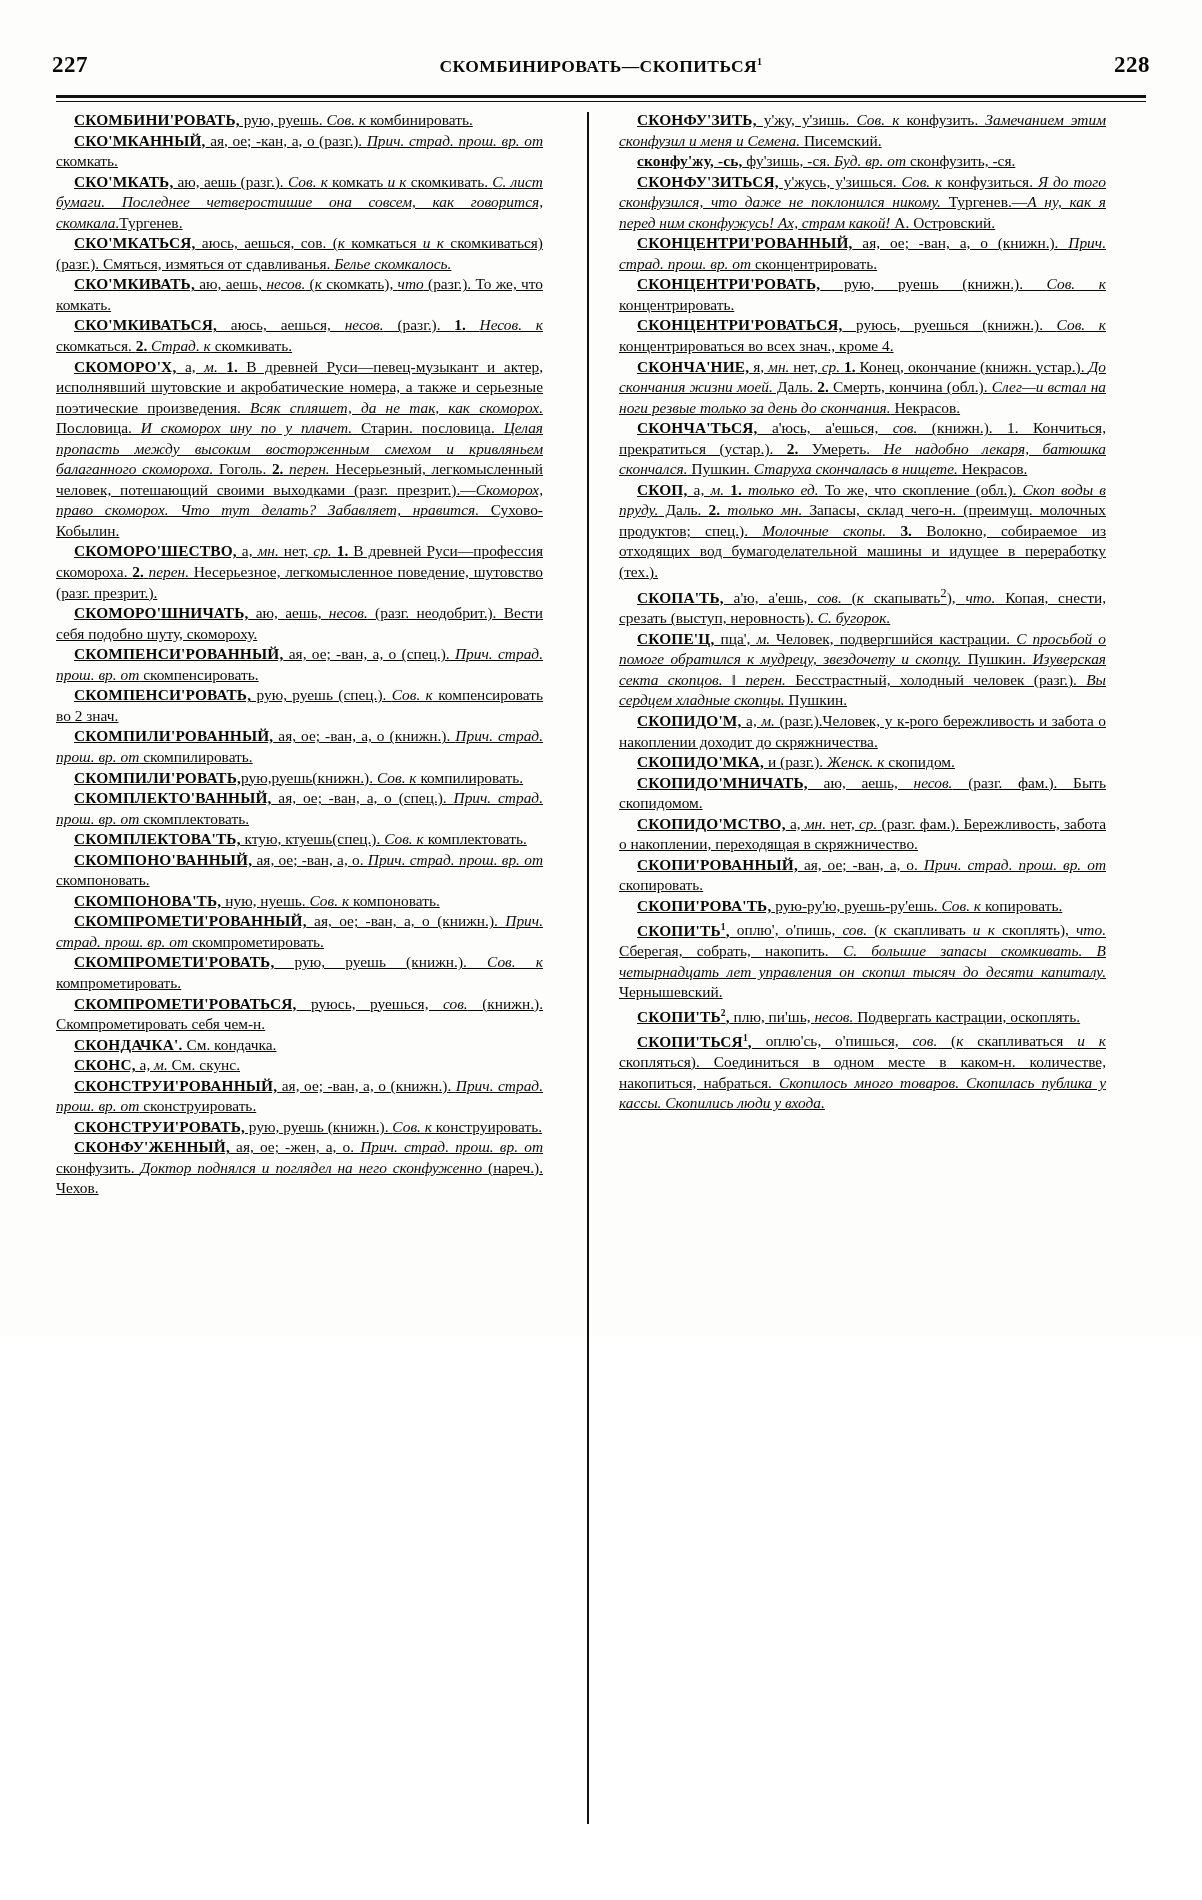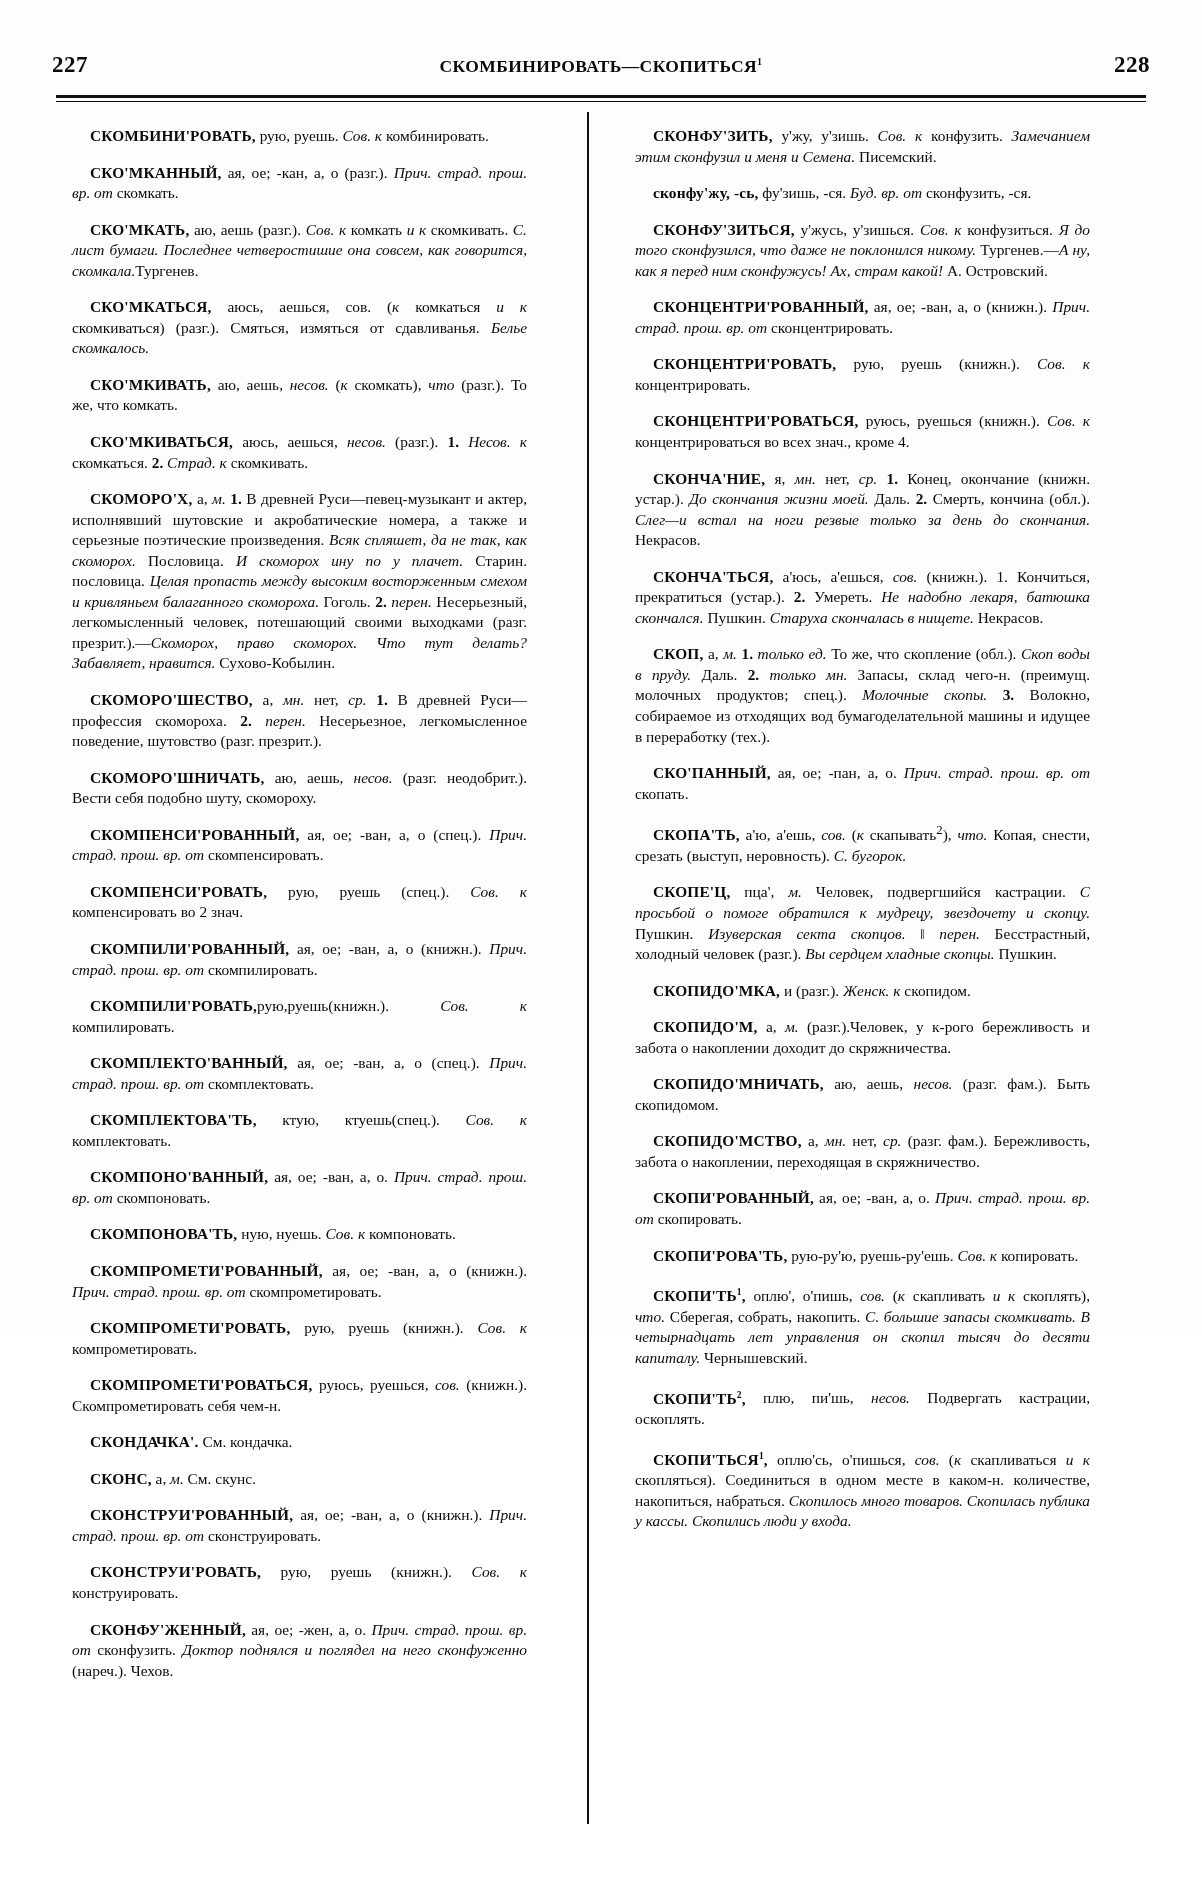--- a/index.html
+++ b/index.html
@@ -87,24 +87,25 @@
   .col-left { padding-right: 14px; }
   .col-divider {
     width: 2px;
     background: #111;
     margin: 2px 30px 0 30px;
     align-self: stretch;
     height: 1712px;
   }
   .col-right { padding-left: 0px; }
   .entry {
-    margin: 16px;
+    margin: 0;
     padding: 0;
     text-indent: 18px;
     text-align: justify;
+    text-decoration: underline;
   }
   
   .hw {
     font-weight: bold;
     letter-spacing: 0.15px;
   }
   .hw sup {
     font-size: 9.5px;
     vertical-align: super;
     font-weight: bold;
@@ -156,25 +157,24 @@
     <div class="col col-right" id="col-right">
         <p class="entry"><span class="hw">СКОНФУ'ЗИТЬ,</span><span> у'жу, у'зишь. <i>Сов. к</i> конфузить. <i>Замечанием этим сконфузил и меня и Семена.</i> Писемский.</span></p>
         <p class="entry"><span class="hw" style="font-weight: bold;">сконфу'жу, -сь,</span><span> фу'зишь, -ся. <i>Буд. вр. от</i> сконфузить, -ся.</span></p>
         <p class="entry"><span class="hw">СКОНФУ'ЗИТЬСЯ,</span><span> у'жусь, у'зишься. <i>Сов. к</i> конфузиться. <i>Я до того сконфузился, что даже не поклонился никому.</i> Тургенев.—<i>А ну, как я перед ним сконфужусь! Ах, страм какой!</i> А. Островский.</span></p>
         <p class="entry"><span class="hw">СКОНЦЕНТРИ'РОВАННЫЙ,</span><span> ая, ое; -ван, а, о (книжн.). <i>Прич. страд. прош. вр. от</i> сконцентрировать.</span></p>
         <p class="entry"><span class="hw">СКОНЦЕНТРИ'РОВАТЬ,</span><span> рую, руешь (книжн.). <i>Сов. к</i> концентрировать.</span></p>
         <p class="entry"><span class="hw">СКОНЦЕНТРИ'РОВАТЬСЯ,</span><span> руюсь, руешься (книжн.). <i>Сов. к</i> концентрироваться во всех знач., кроме 4.</span></p>
         <p class="entry"><span class="hw">СКОНЧА'НИЕ,</span><span> я, <i>мн.</i> нет, <i>ср.</i> <b>1.</b> Конец, окончание (книжн. устар.). <i>До скончания жизни моей.</i> Даль. <b>2.</b> Смерть, кончина (обл.). <i>Слег—и встал на ноги резвые только за день до скончания.</i> Некрасов.</span></p>
         <p class="entry"><span class="hw">СКОНЧА'ТЬСЯ,</span><span> а'юсь, а'ешься, <i>сов.</i> (книжн.). 1. Кончиться, прекратиться (устар.). <b>2.</b> Умереть. <i>Не надобно лекаря, батюшка скончался.</i> Пушкин. <i>Старуха скончалась в нищете.</i> Некрасов.</span></p>
         <p class="entry"><span class="hw">СКОП,</span><span> а, <i>м.</i> <b>1.</b> <i>только ед.</i> То же, что скопление (обл.). <i>Скоп воды в пруду.</i> Даль. <b>2.</b> <i>только мн.</i> Запасы, склад чего-н. (преимущ. молочных продуктов; спец.). <i>Молочные скопы.</i> <b>3.</b> Волокно, собираемое из отходящих вод бумагоделательной машины и идущее в переработку (тех.).</span></p>
-        <p class="entry"><span class="hw">СКО'ПАННЫЙ,</span><span> ая, ое; -пан, а, о. <i>Прич. страд. прош. вр. от</i> скопать.</span></p>
         <p class="entry"><span class="hw">СКОПА'ТЬ,</span><span> а'ю, а'ешь, <i>сов.</i> (<i>к</i> скапывать<sup>2</sup>), <i>что.</i> Копая, снести, срезать (выступ, неровность). <i>С. бугорок.</i></span></p>
         <p class="entry"><span class="hw">СКОПЕ'Ц,</span><span> пца', <i>м.</i> Человек, подвергшийся кастрации. <i>С просьбой о помоге обратился к мудрецу, звездочету и скопцу.</i> Пушкин. <i>Изуверская секта скопцов.</i> ‖ <i>перен.</i> Бесстрастный, холодный человек (разг.). <i>Вы сердцем хладные скопцы.</i> Пушкин.</span></p>
+        <p class="entry"><span class="hw">СКОПИДО'М,</span><span> а, <i>м.</i> (разг.).Человек, у к-рого бережливость и забота о накоплении доходит до скряжничества.</span></p>
         <p class="entry"><span class="hw">СКОПИДО'МКА,</span><span> и (разг.). <i>Женск. к</i> скопидом.</span></p>
-        <p class="entry"><span class="hw">СКОПИДО'М,</span><span> а, <i>м.</i> (разг.).Человек, у к-рого бережливость и забота о накоплении доходит до скряжничества.</span></p>
         <p class="entry"><span class="hw">СКОПИДО'МНИЧАТЬ,</span><span> аю, аешь, <i>несов.</i> (разг. фам.). Быть скопидомом.</span></p>
         <p class="entry"><span class="hw">СКОПИДО'МСТВО,</span><span> а, <i>мн.</i> нет, <i>ср.</i> (разг. фам.). Бережливость, забота о накоплении, переходящая в скряжничество.</span></p>
         <p class="entry"><span class="hw">СКОПИ'РОВАННЫЙ,</span><span> ая, ое; -ван, а, о. <i>Прич. страд. прош. вр. от</i> скопировать.</span></p>
         <p class="entry"><span class="hw">СКОПИ'РОВА'ТЬ,</span><span> рую-ру'ю, руешь-ру'ешь. <i>Сов. к</i> копировать.</span></p>
         <p class="entry"><span class="hw">СКОПИ'ТЬ<sup>1</sup>,</span><span> оплю', о'пишь, <i>сов.</i> (<i>к</i> скапливать <i>и к</i> скоплять), <i>что.</i> Сберегая, собрать, накопить. <i>С. большие запасы скомкивать. В четырнадцать лет управления он скопил тысяч до десяти капиталу.</i> Чернышевский.</span></p>
         <p class="entry"><span class="hw">СКОПИ'ТЬ<sup>2</sup>,</span><span> плю, пи'шь, <i>несов.</i> Подвергать кастрации, оскоплять.</span></p>
         <p class="entry"><span class="hw">СКОПИ'ТЬСЯ<sup>1</sup>,</span><span> оплю'сь, о'пишься, <i>сов.</i> (<i>к</i> скапливаться <i>и к</i> скопляться). Соединиться в одном месте в каком-н. количестве, накопиться, набраться. <i>Скопилось много товаров. Скопилась публика у кассы. Скопились люди у входа.</i></span></p>
       </div>
   </div>
 

